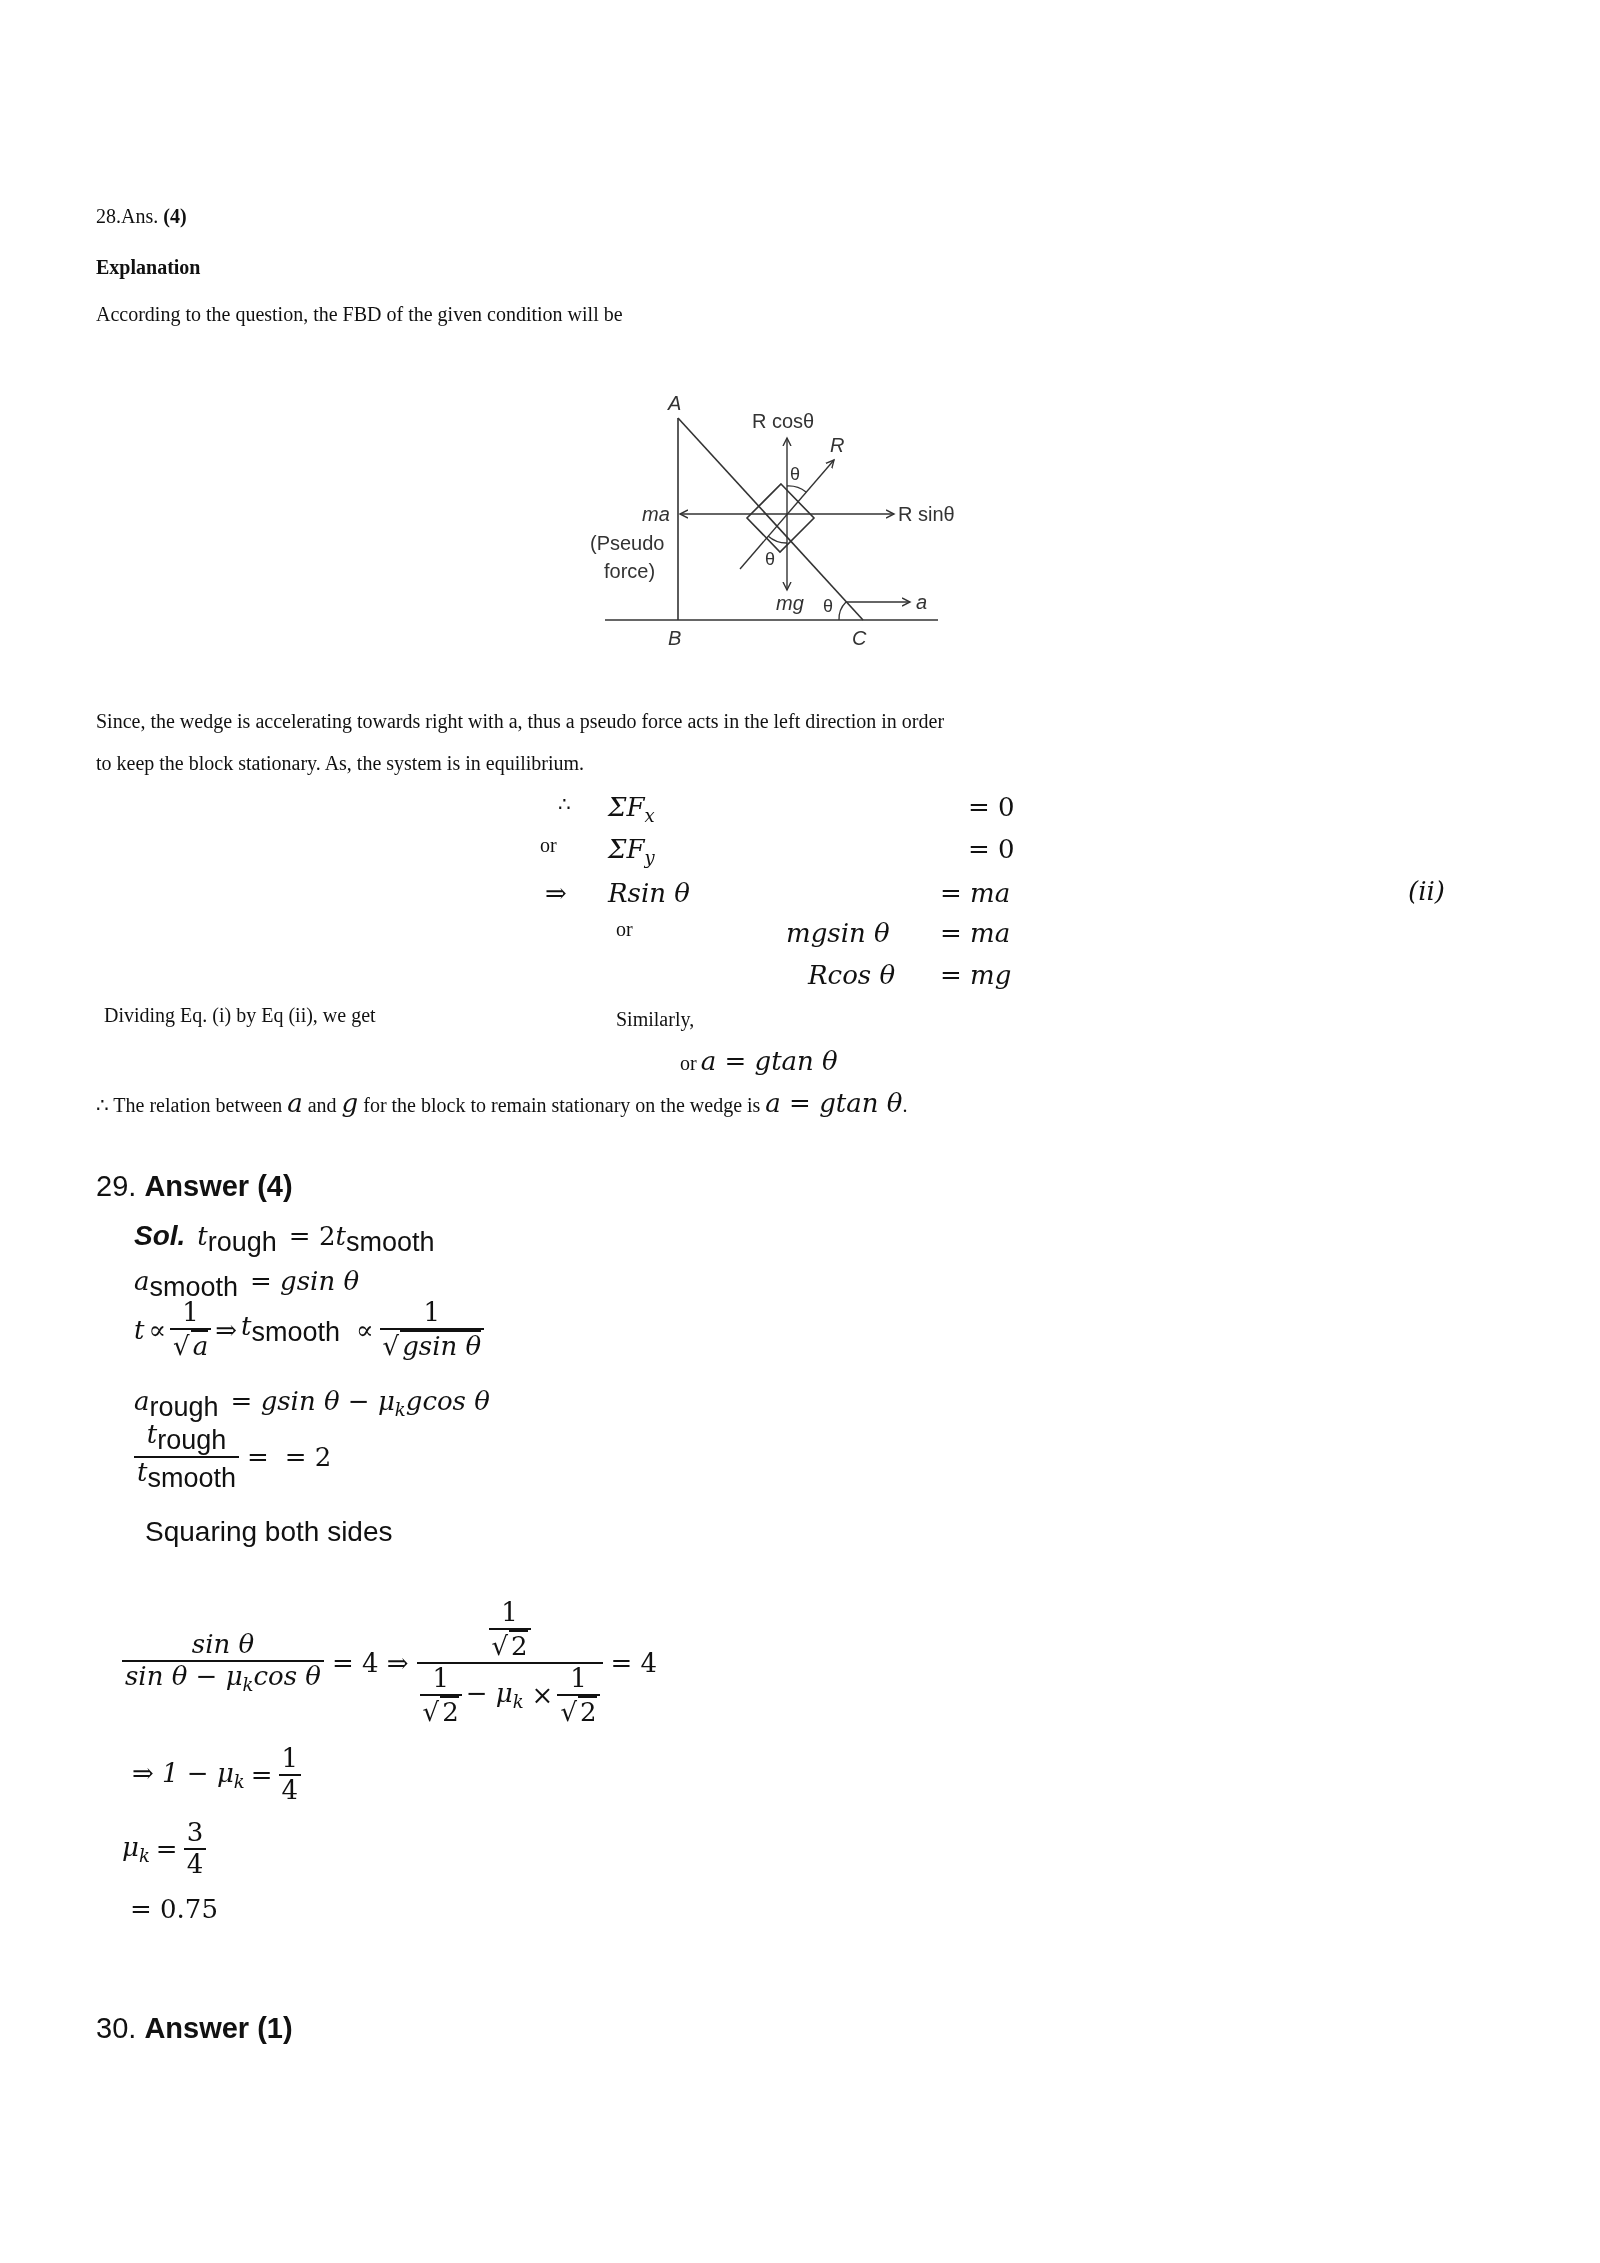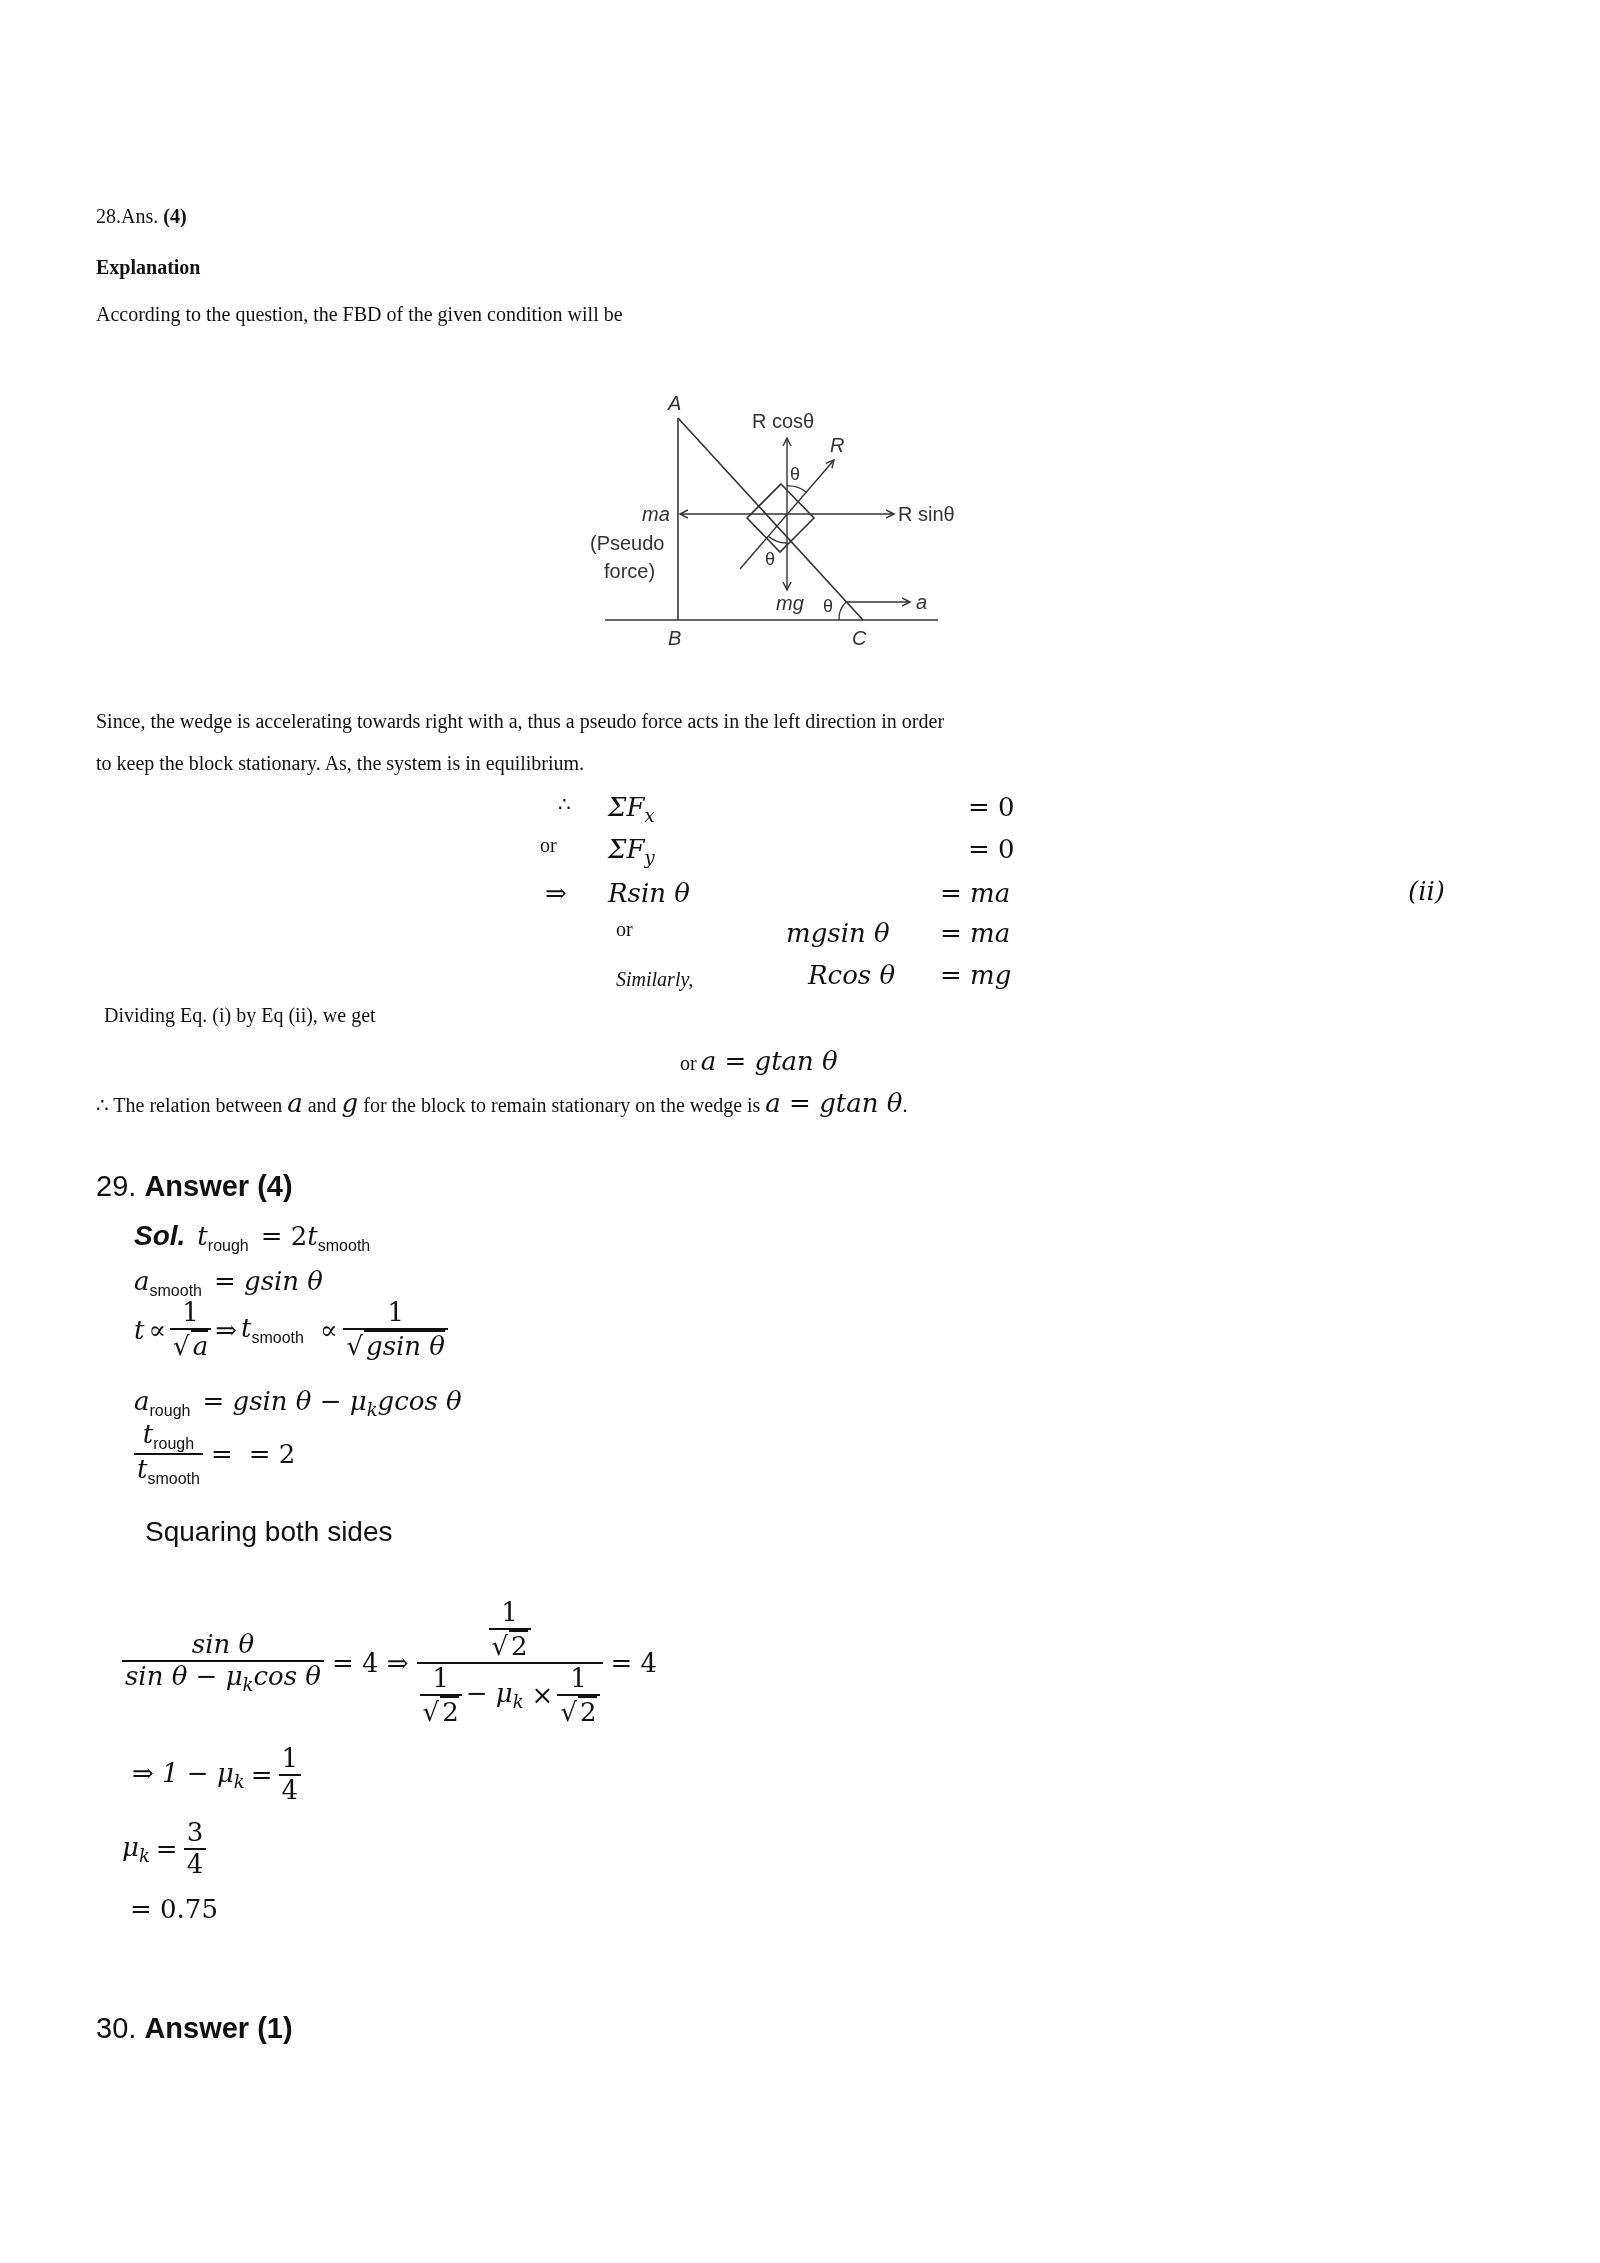--- a/index.html
+++ b/index.html
@@ -7,21 +7,21 @@
   .abs { position: absolute; white-space: nowrap; }
   .serif { font-family: "Liberation Serif", serif; }
   .sans { font-family: "Liberation Sans", sans-serif; }
   .math { font-family: "DejaVu Serif", "Liberation Serif", serif; }
   .it { font-style: italic; }
   .b { font-weight: bold; }
   .t30 { font-size: 20px; }
   .t29 { font-size: 29px; }
   .t28 { font-size: 28px; }
   .m26 { font-size: 26px; }
-  .sub { font-family: "Liberation Sans", sans-serif; font-style: normal; font-size: 16px; vertical-align: -6px; }
+  .sub { font-family: "Liberation Sans", sans-serif; font-style: normal; font-size: 27px; vertical-align: -6px; }
   .subk { font-size: 18px; vertical-align: -6px; font-style: italic; }
   .frac { display: inline-flex; flex-direction: column; align-items: center; vertical-align: middle; }
   .frac .num, .frac .den { padding: 0 3px; line-height: 1.15; }
   .frac .bar { width: 100%; border-top: 2px solid #111; }
   .sqrt { display: inline-block; border-top: 2px solid #111; padding-left: 2px; margin-left: 1px; line-height: 1.15; }
   .rad { font-style: normal; }
   svg text { font-family: "Liberation Sans", sans-serif; }
 </style>
 </head>
 <body>
@@ -89,21 +89,21 @@
 
 <div class="abs math m26" style="left:545px; top:878px;">⇒</div>
 <div class="abs math m26 it" style="left:608px; top:878px;">Rsin θ</div>
 <div class="abs math m26 it" style="left:940px; top:878px;">= ma</div>
 <div class="abs math m26 it" style="left:1408px; top:876px;text-align:center;">(ii)</div>
 
 <div class="abs serif t30" style="left:616px; top:918px;">or</div>
 <div class="abs math m26 it" style="left:786px; top:918px;">mgsin θ</div>
 <div class="abs math m26 it" style="left:940px; top:918px;">= ma</div>
 
-<div class="abs serif t30" style="left:616px; top:968px;font-style:italic;">Similarly,</div>
+<div class="abs serif t30" style="left:616px; top:1008px;">Similarly,</div>
 <div class="abs math m26 it" style="left:808px; top:960px;">Rcos θ</div>
 <div class="abs math m26 it" style="left:940px; top:960px;">= mg</div>
 
 <div class="abs serif t30" style="left:96px; top:1004px;margin-left:8px;">Dividing Eq. (i) by Eq (ii), we get</div>
 
 <div class="abs" style="left:680px; top:1046px;">
   <span class="serif t30">or</span>
   <span class="math m26 it">a = gtan θ</span>
 </div>
 

